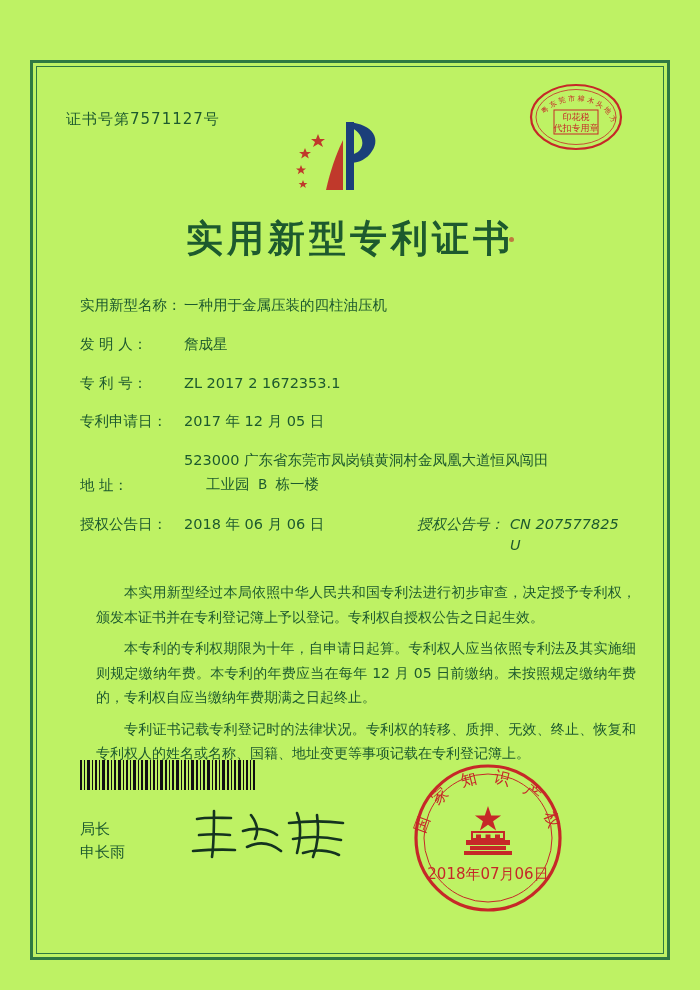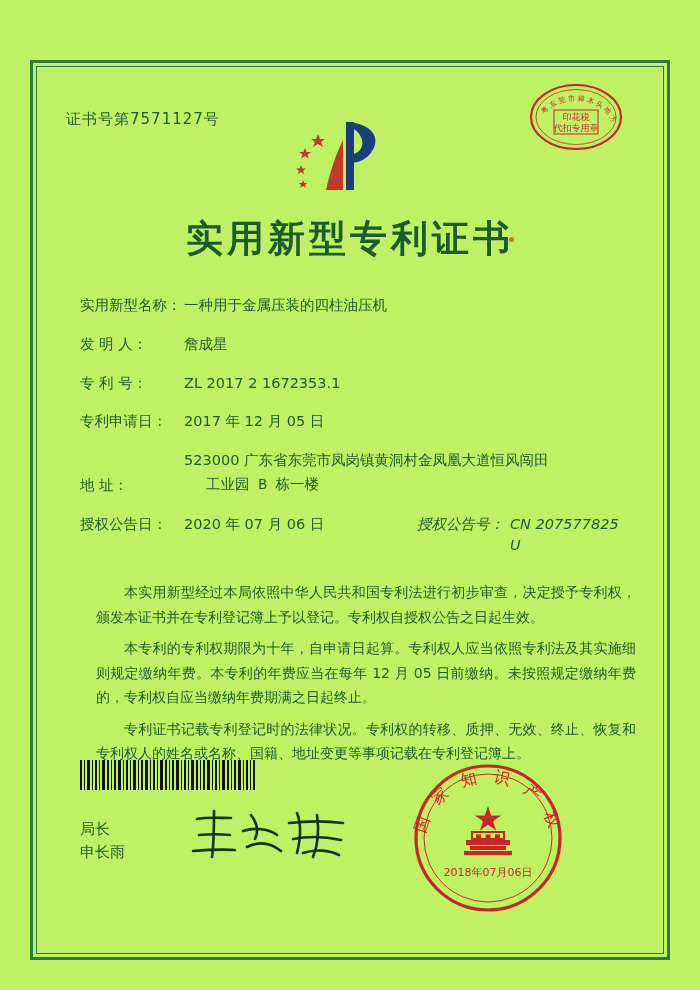--- a/index.html
+++ b/index.html
@@ -200,21 +200,21 @@
     top: 762px;
     width: 168px;
     height: 152px;
   }
   .seal-date {
     position: absolute;
     left: 418px;
     top: 865px;
     width: 140px;
     text-align: center;
-    font-size: 11px;
+    font-size: 15px;
     color: #c62828;
     letter-spacing: 0px;
     font-family: "DejaVu Sans", "Liberation Sans", sans-serif;
   }
 
   
   .page-footer {
     position: absolute;
     left: 0;
     top: 920px;
@@ -293,21 +293,21 @@
       <div class="field-label">地 址：</div>
       <div class="field-value">
         <span>523000 广东省东莞市凤岗镇黄洞村金凤凰大道恒风闯田</span>
         <span class="line2">工业园 B 栋一楼</span>
       </div>
     </div>
 
     <div class="two-col">
       <div class="left">
         <div class="field-label">授权公告日：</div>
-        <div class="field-value">2020 年 07 月 06 日</div>
+        <div class="field-value">2018 年 06 月 06 日</div>
       </div>
       <div class="right">
         <div class="field-label">授权公告号：</div>
         <div class="field-value">CN 207577825 U</div>
       </div>
     </div>
 
   </div>
 
   <div class="paragraphs">

